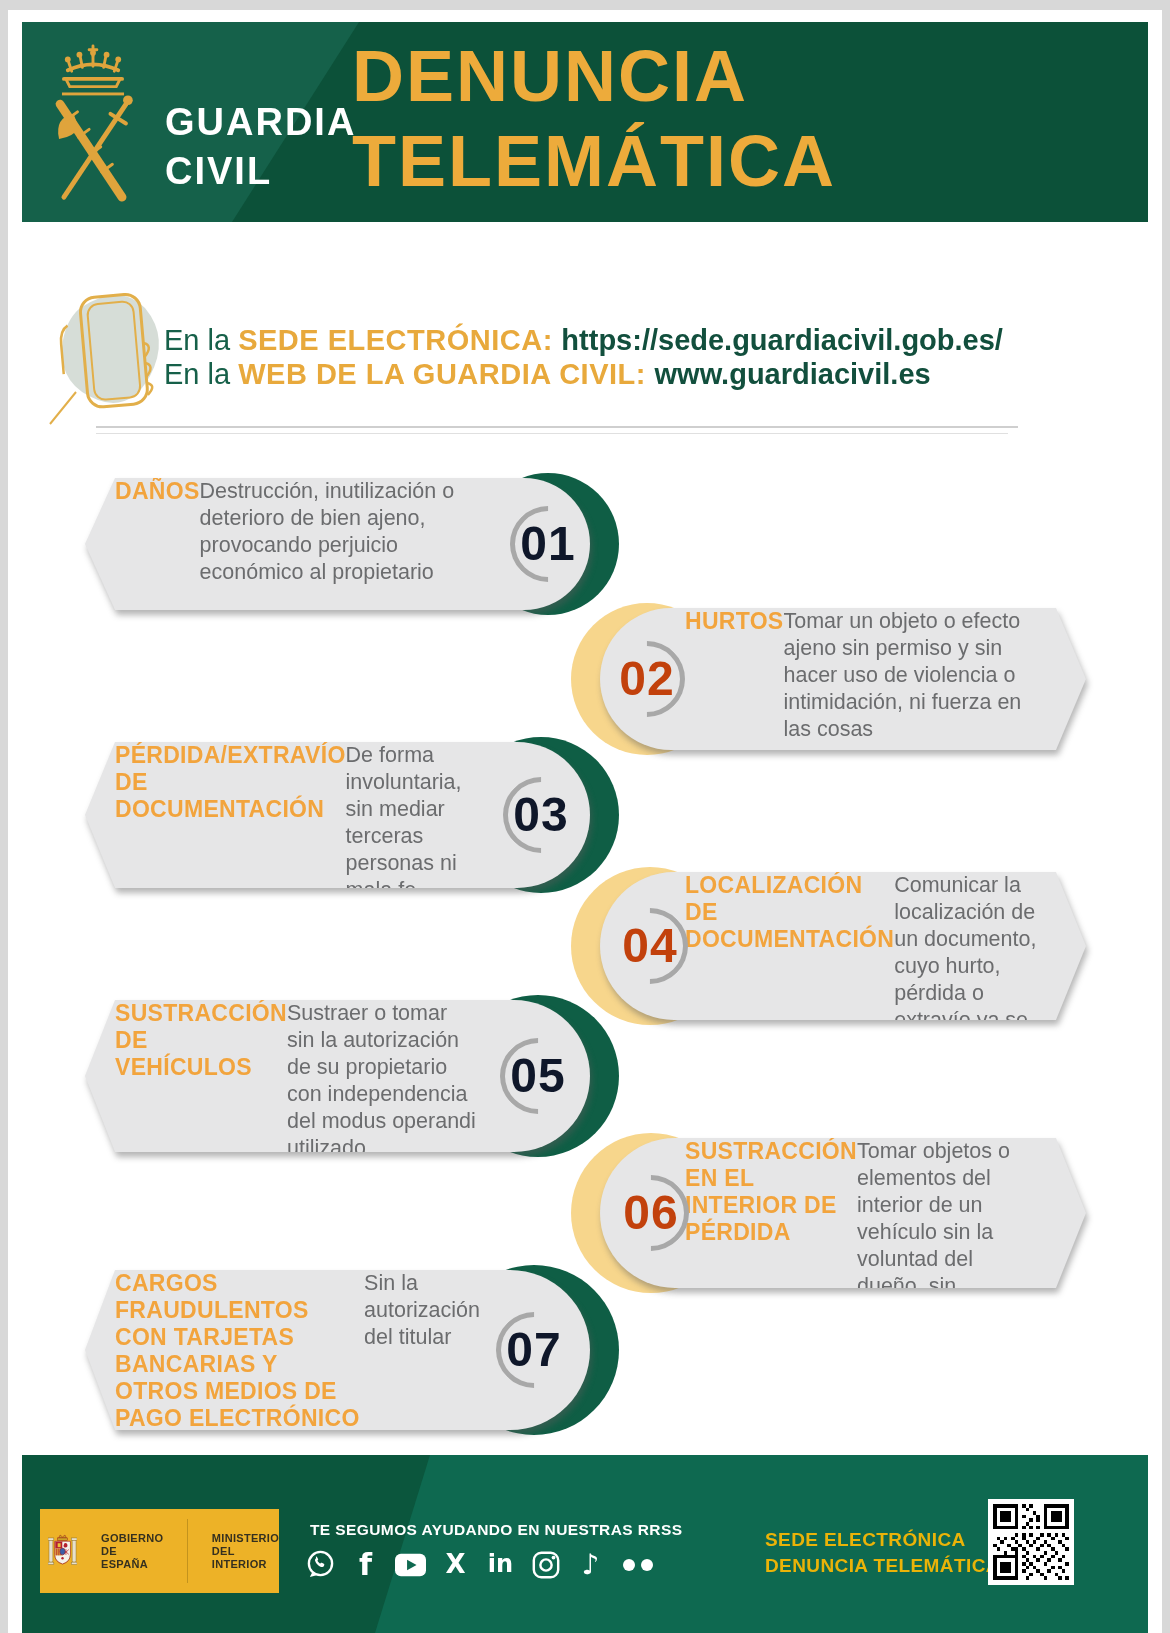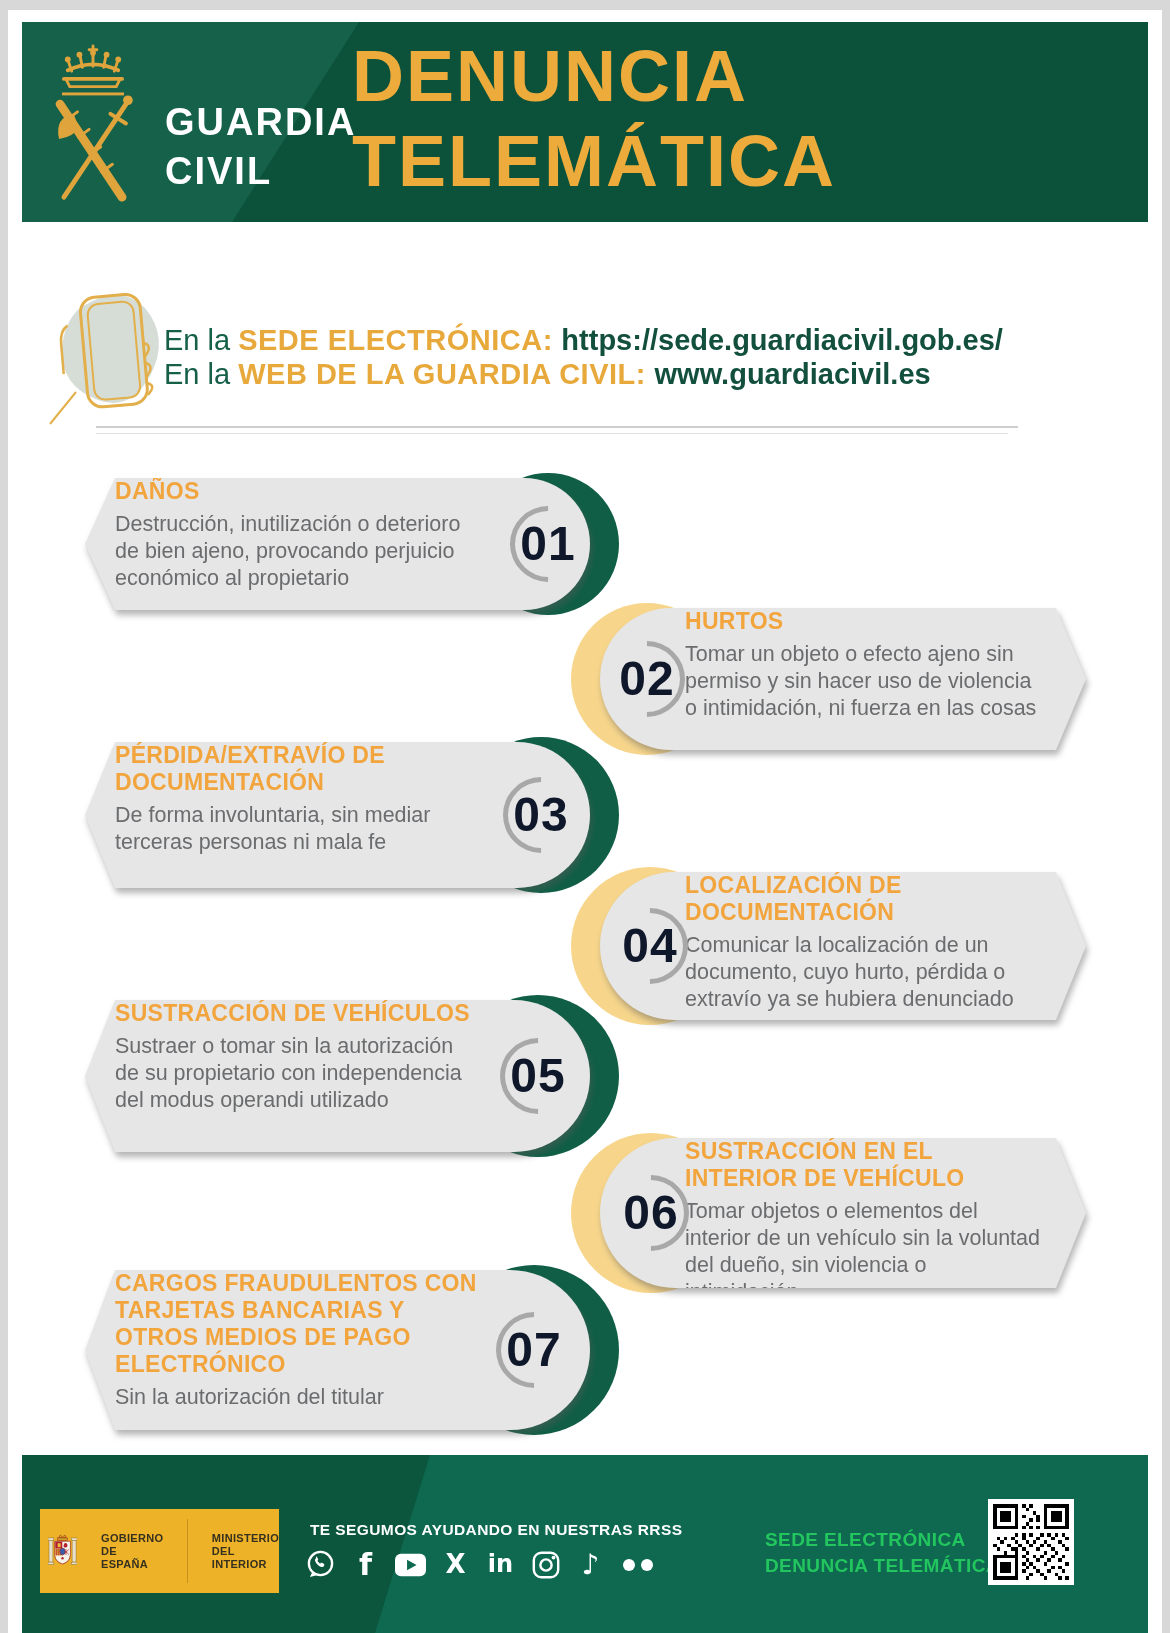--- a/index.html
+++ b/index.html
@@ -23,43 +23,43 @@
   .link-line .url{color:#124f3d;font-weight:bold;}
   .phone-illu{position:absolute;left:40px;top:270px;}
   .rule1{position:absolute;left:88px;top:416px;width:922px;height:2px;background:#cfcfcf;}
   .rule2{position:absolute;left:88px;top:423px;width:912px;height:1px;background:#e0e0e0;}
 
   
   .disc{position:absolute;border-radius:50%;}
   .disc.green{background:#0f5e45;}
   .disc.gold{background:#f7d68c;}
   .ribbon-wrap{position:absolute;filter:drop-shadow(2px 5px 3px rgba(90,90,90,.45));}
-  .ribbon{width:100%;height:100%;background:#e6e6e7;display:flex;flex-direction:column;box-sizing:border-box;}
+  .ribbon{width:100%;height:100%;background:#e6e6e7;display:flex;flex-direction:row;justify-content:center;box-sizing:border-box;}
   .ribbon.left{clip-path:polygon(0 50%,30px 0,100% 0,100% 100%,30px 100%);padding-left:30px;padding-right:110px;}
   .ribbon.right{clip-path:polygon(0 0,calc(100% - 30px) 0,100% 50%,calc(100% - 30px) 100%,0 100%);padding-left:85px;padding-right:42px;}
   .card-title{color:#f2a43d;font-weight:bold;font-size:23px;line-height:27px;margin-bottom:6px;letter-spacing:.3px;}
   .card-desc{color:#6b6c6e;font-size:21.5px;line-height:27px;}
   .arc{position:absolute;width:76px;height:76px;border-radius:50%;border:5px solid transparent;box-sizing:border-box;}
   .arc.open-right{border-left-color:#a8a8a8;border-bottom-color:#a8a8a8;transform:rotate(45deg);}
   .arc.open-left{border-right-color:#a8a8a8;border-top-color:#a8a8a8;transform:rotate(45deg);}
   .num{position:absolute;width:120px;text-align:center;font-weight:bold;font-size:48px;line-height:52px;letter-spacing:1px;}
   .num.green{color:#0f172a;}
-  .num.gold{color:#0f172a;}
+  .num.gold{color:#c2410c;}
 
   
   .footer{position:absolute;left:14px;top:1445px;width:1126px;height:178px;background:#0b563d;overflow:hidden;}
   .footer-sheen{position:absolute;inset:0;background:#0e6950;clip-path:polygon(408px 0,100% 0,100% 100%,353px 100%);}
   .gov-box{position:absolute;left:18px;top:54px;width:239px;height:84px;background:#edb227;display:flex;align-items:center;gap:16px;}
   .gov-text{color:#35301f;font-weight:bold;font-size:11px;line-height:13px;letter-spacing:.3px;}
   .gov-sep{width:1px;height:64px;background:#c3931d;margin:0 8px 0 8px;}
   .social-heading{position:absolute;left:288px;top:66px;color:#ffffff;font-weight:bold;font-size:15.5px;letter-spacing:.4px;}
   .social-row{position:absolute;left:283px;top:94px;display:flex;align-items:center;gap:14px;}
   .social-icon{width:31px;height:31px;display:flex;align-items:center;justify-content:center;color:#fff;}
   .glyph{font-weight:bold;font-size:26px;line-height:31px;color:#fff;font-family:"DejaVu Sans", sans-serif;}
-  .sede{position:absolute;left:743px;top:72px;color:#22c55e;font-weight:bold;font-size:19px;line-height:26px;letter-spacing:.4px;}
+  .sede{position:absolute;left:743px;top:72px;color:#eab308;font-weight:bold;font-size:19px;line-height:26px;letter-spacing:.4px;}
   .qr{position:absolute;left:966px;top:44px;width:86px;height:86px;background:#ffffff;padding:5px;box-sizing:border-box;}
 </style>
 </head>
 <body>
 
 <div class="poster">
 
   <div class="header">
     <div class="header-sheen"></div>
     <svg class="emblem" width="118" height="160" viewBox="0 0 120 165">
@@ -158,21 +158,21 @@
       <div class="card-title">SUSTRACCIÓN DE VEHÍCULOS</div>
       <div class="card-desc">Sustraer o tomar sin la autorización de su propietario con independencia del modus operandi utilizado</div>
     </div>
   </div>
   <div class="arc open-right" style="left:492px;top:1028px;"></div>
   <div class="num green" style="left:470px;top:1040px;">05</div>
 
   <div class="disc gold" style="left:563px;top:1123px;width:160px;height:160px;"></div>
   <div class="ribbon-wrap" style="left:592px;top:1128px;width:486px;height:150px;">
     <div class="ribbon right" style="border-radius:75px 0 0 75px;">
-      <div class="card-title">SUSTRACCIÓN EN EL INTERIOR DE VEHÍCULO</div>
+      <div class="card-title">SUSTRACCIÓN EN EL INTERIOR DE PÉRDIDA</div>
       <div class="card-desc">Tomar objetos o elementos del interior de un vehículo sin la voluntad del dueño, sin violencia o intimidación</div>
     </div>
   </div>
   <div class="arc open-left" style="left:605px;top:1165px;"></div>
   <div class="num gold" style="left:583px;top:1177px;">06</div>
 
   <div class="disc green" style="left:441px;top:1255px;width:170px;height:170px;"></div>
   <div class="ribbon-wrap" style="left:77px;top:1260px;width:505px;height:160px;">
     <div class="ribbon left" style="border-radius:0 80px 80px 0;">
       <div class="card-title">CARGOS FRAUDULENTOS CON TARJETAS BANCARIAS Y OTROS MEDIOS DE PAGO ELECTRÓNICO</div>

